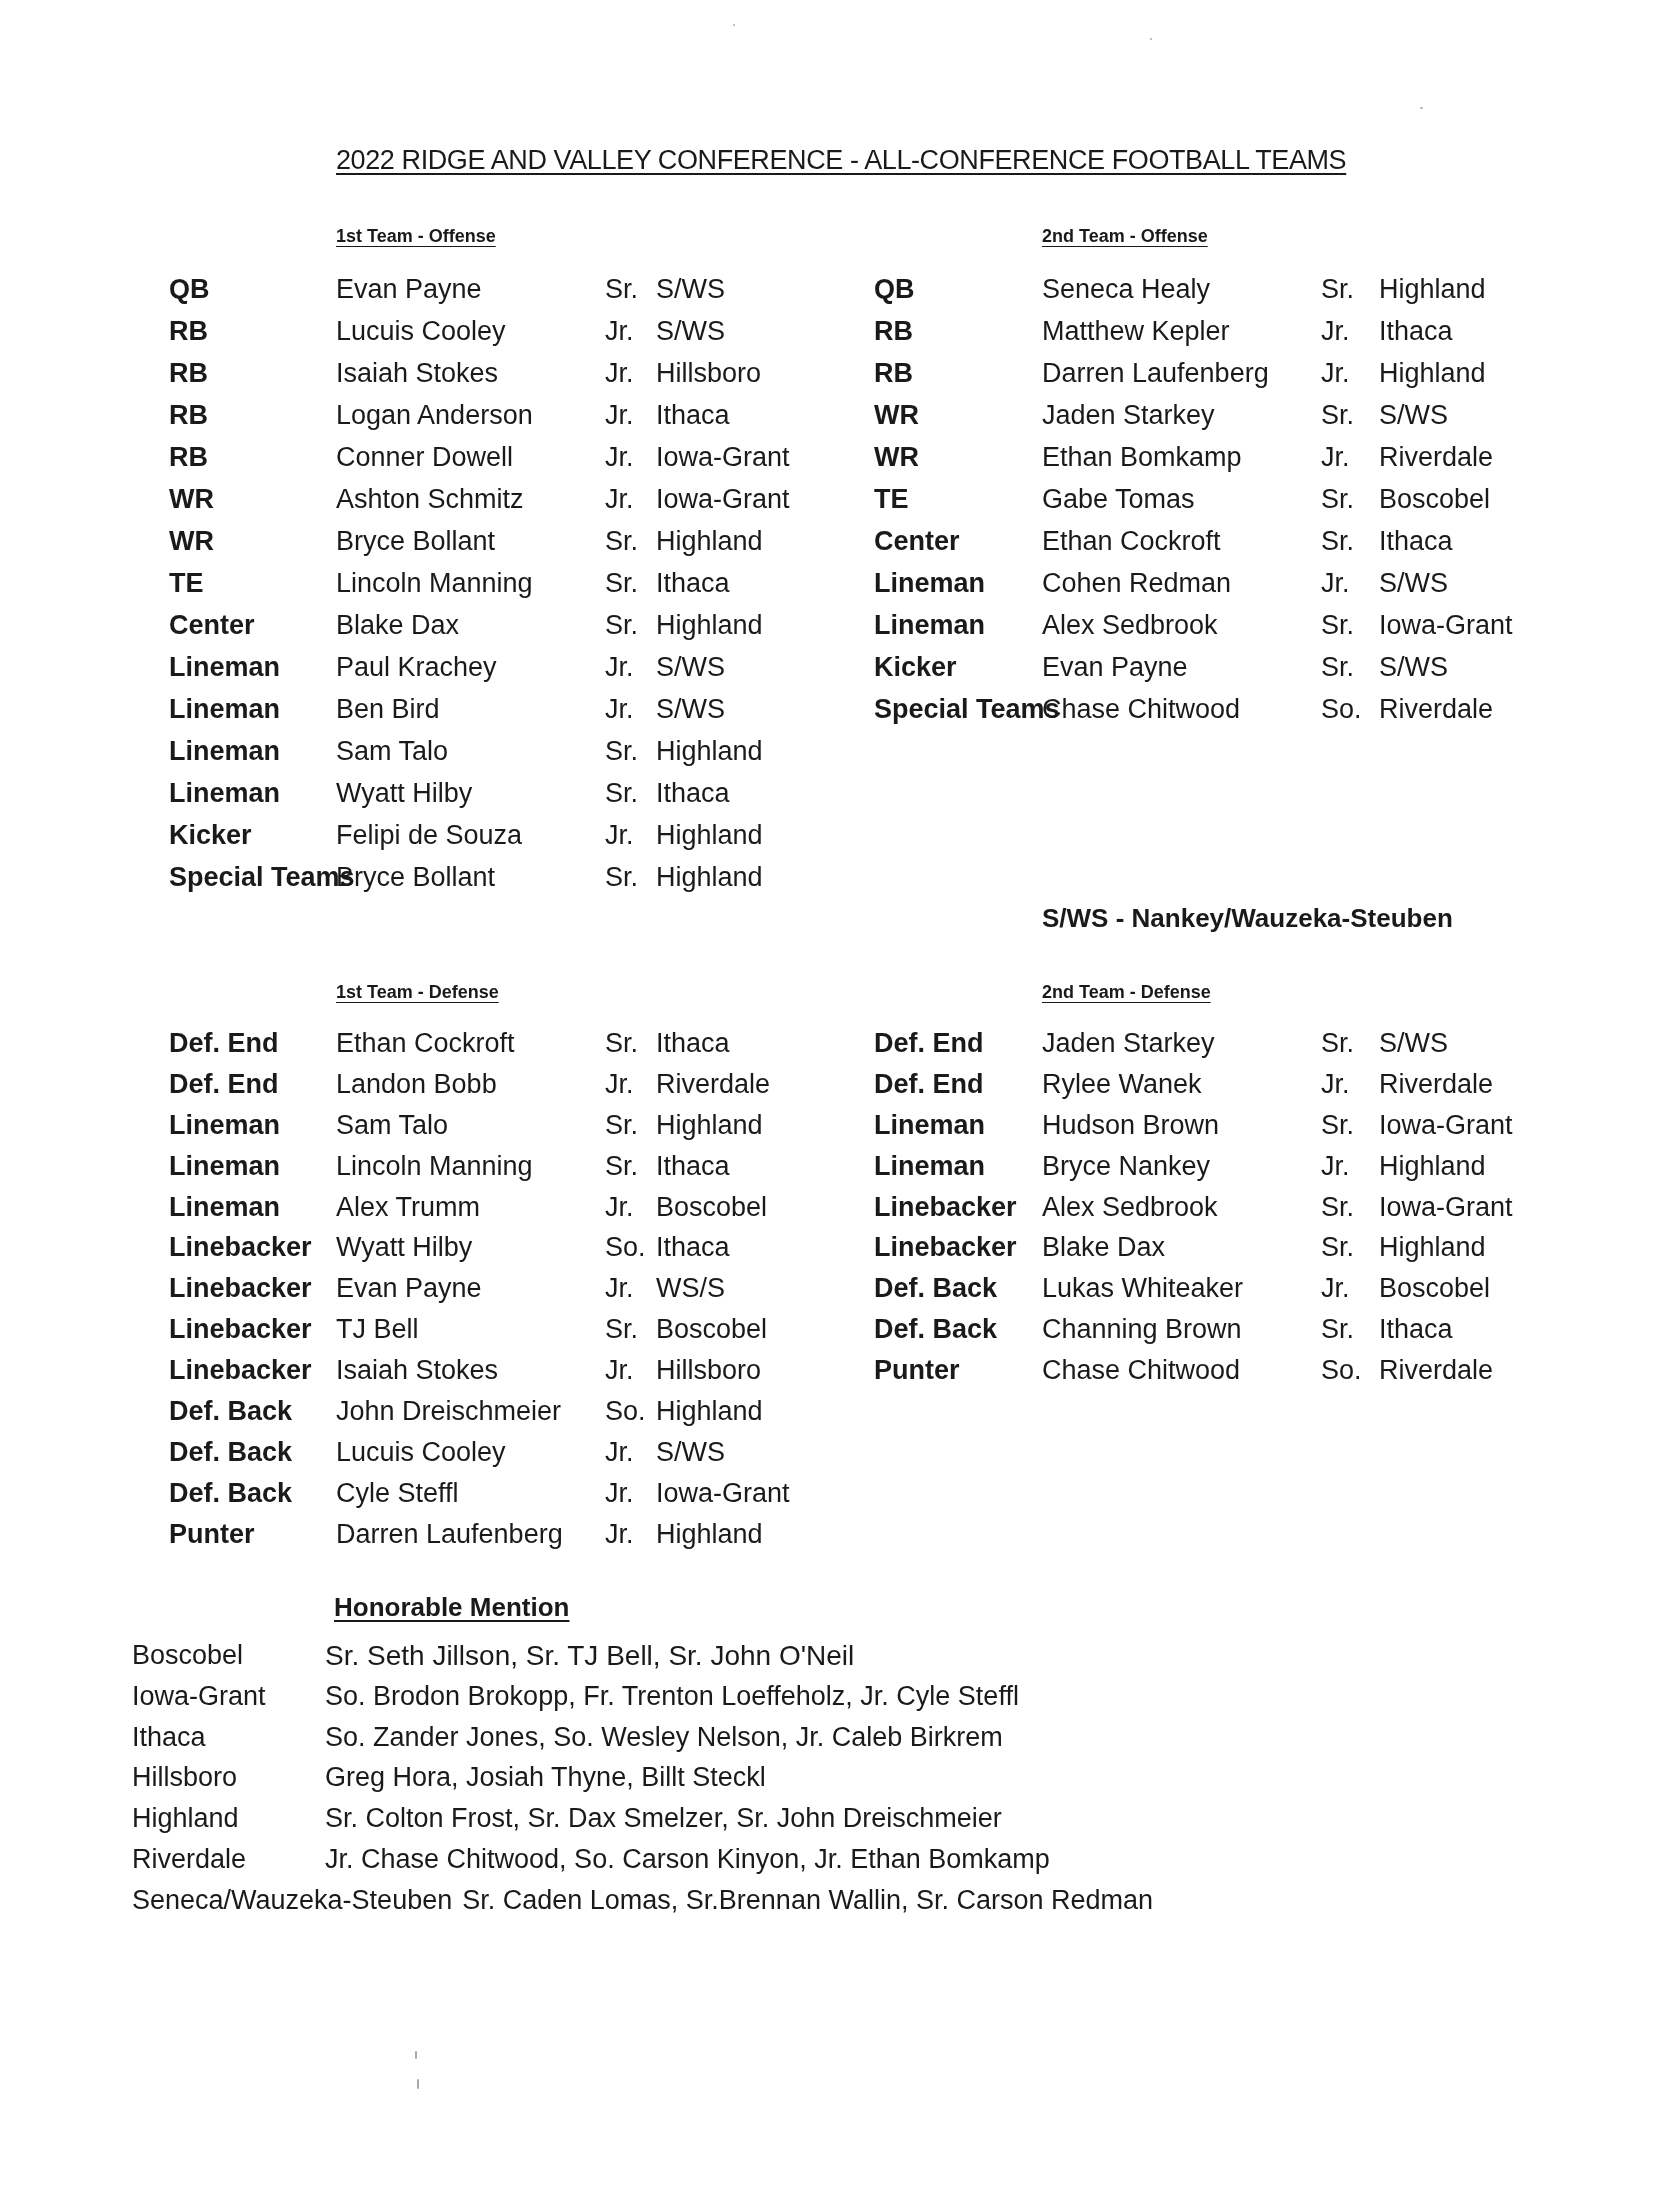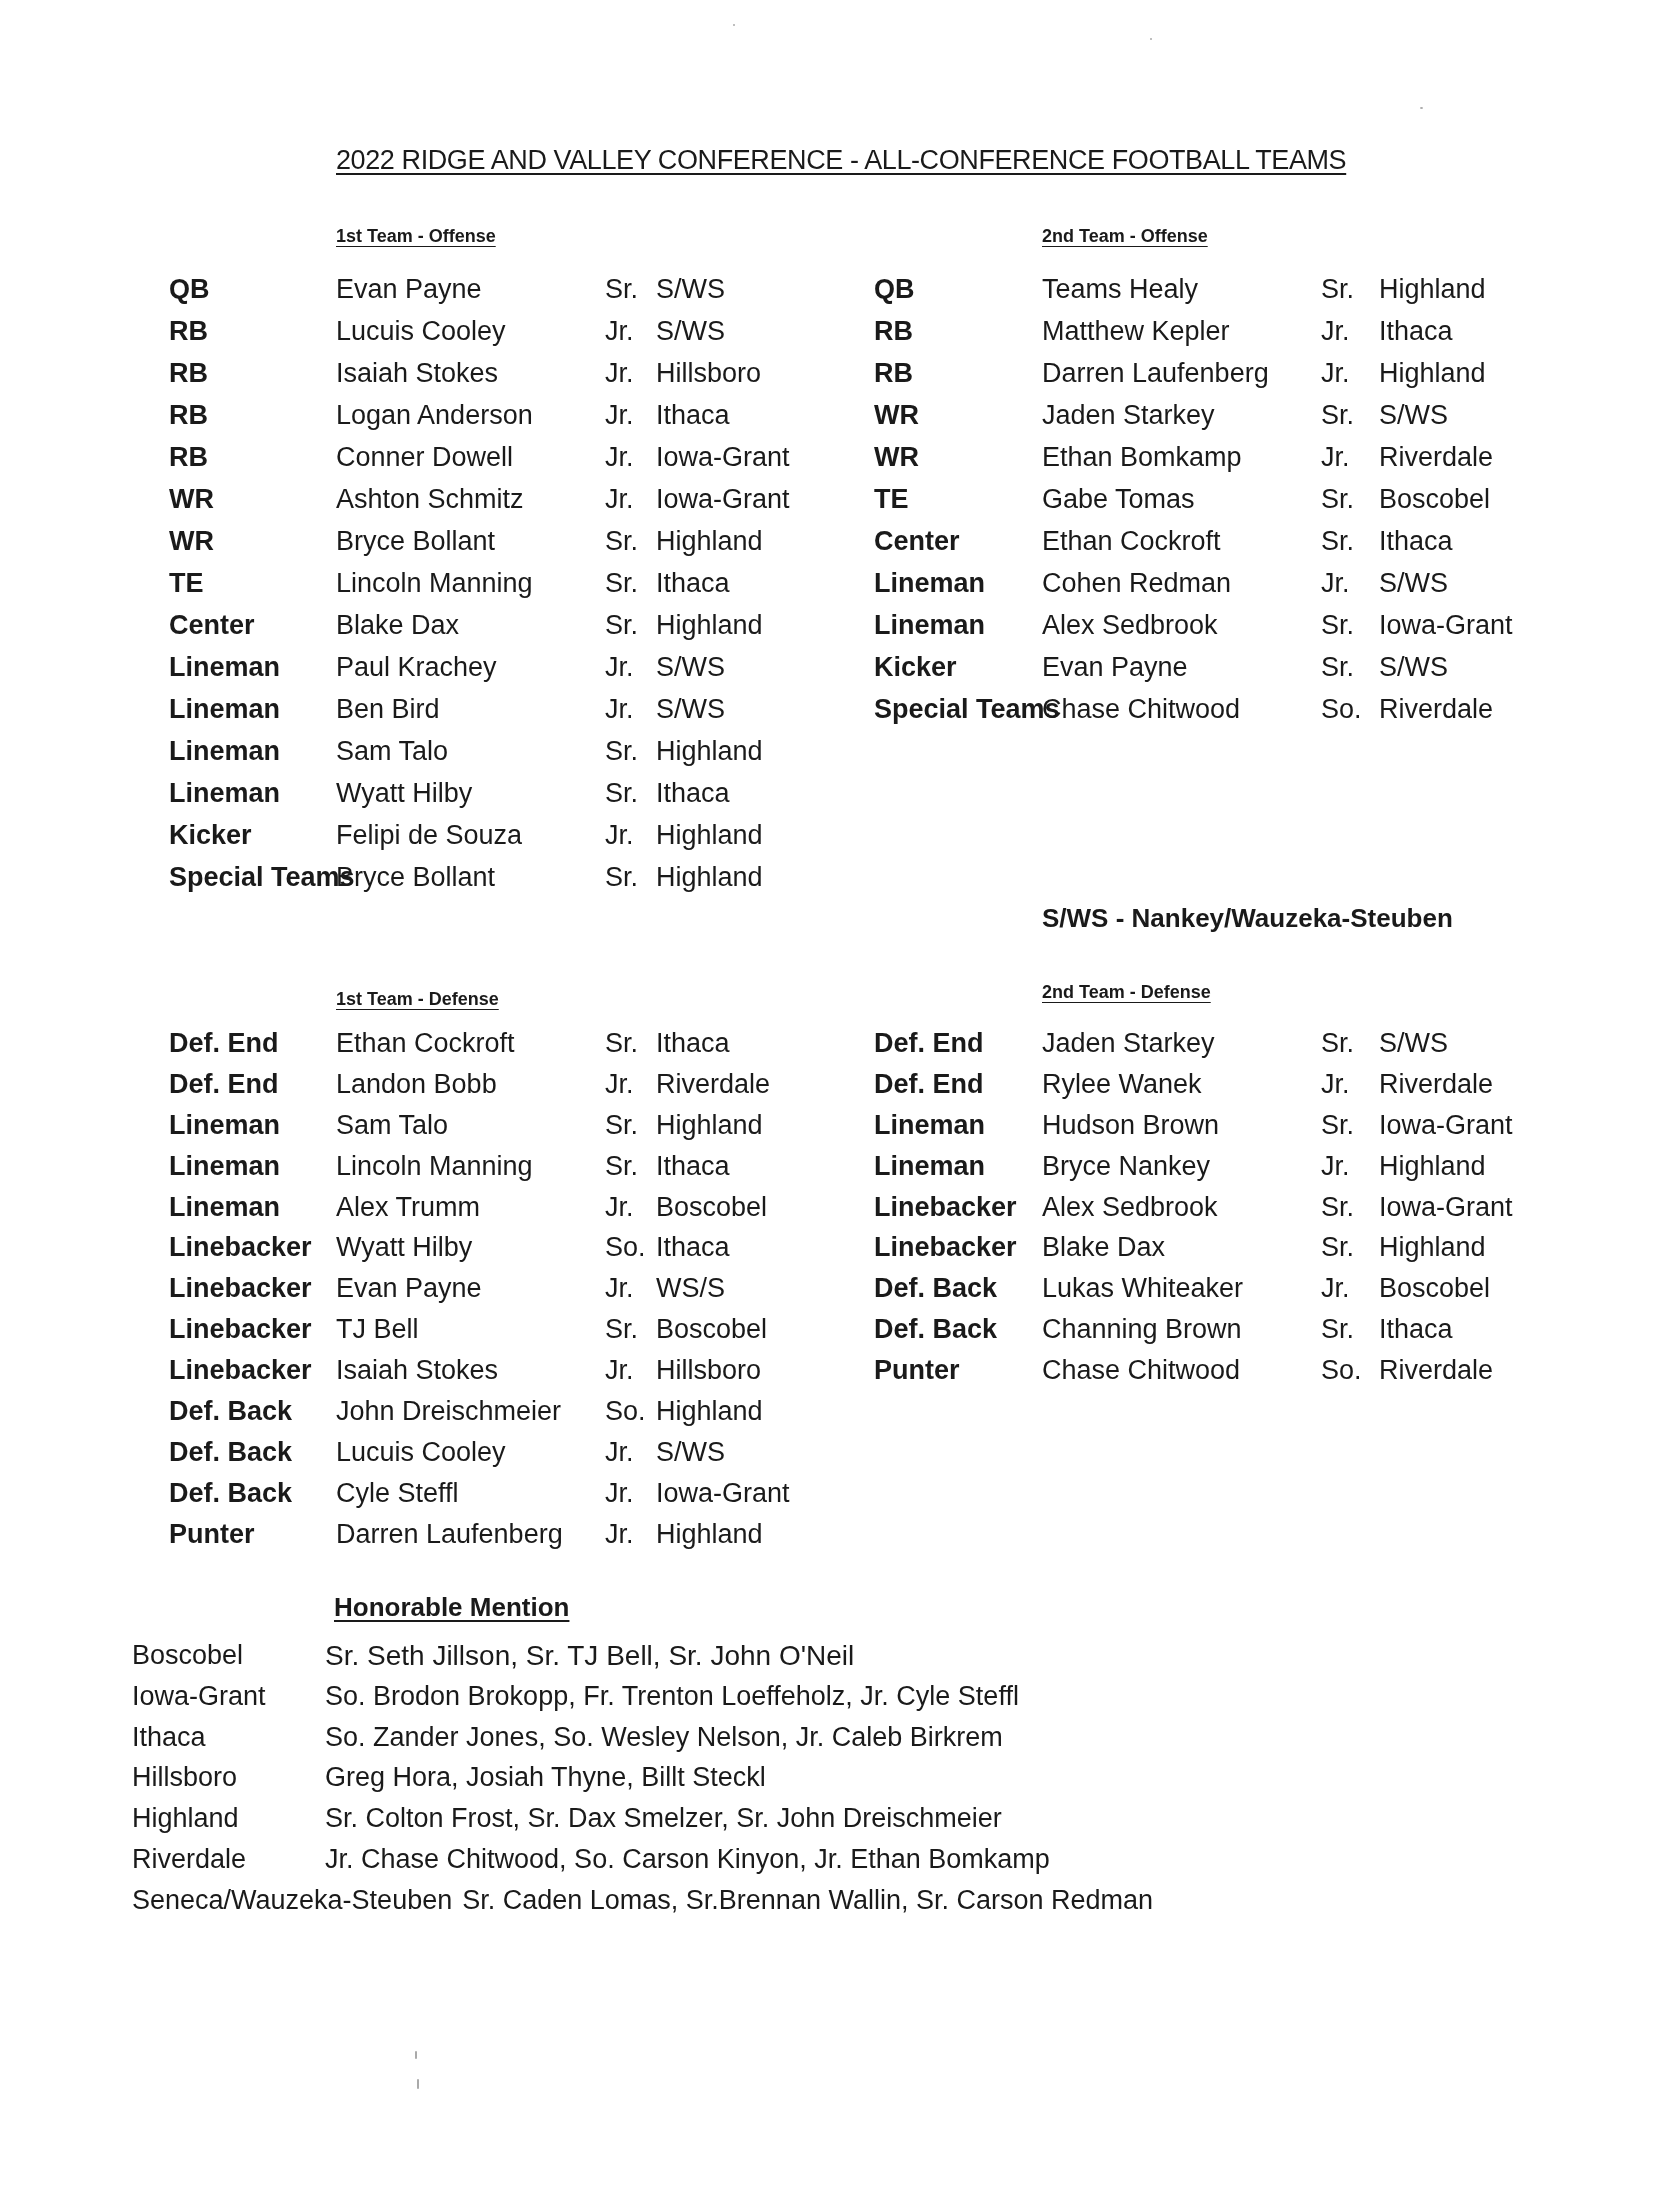--- a/index.html
+++ b/index.html
@@ -141,21 +141,21 @@
         <span class="school">Highland</span>
       </div>
     </div>
 </div>
 
 <div class="section right" style="left:847px; top:226px;">
   <div class="sec-head" style="left:195px; top:0;">2nd Team - Offense</div>
   <div id="so-rows" style="position:absolute; left:0; top:42px;">
       <div class="row" style="top: 0px;">
         <span class="pos">QB</span>
-        <span class="name">Teams Healy</span>
+        <span class="name">Seneca Healy</span>
         <span class="yr">Sr.</span>
         <span class="school">Highland</span>
       </div>
       <div class="row" style="top: 42px;">
         <span class="pos">RB</span>
         <span class="name">Matthew Kepler</span>
         <span class="yr">Jr.</span>
         <span class="school">Ithaca</span>
       </div>
       <div class="row" style="top: 84px;">
@@ -211,21 +211,21 @@
         <span class="name">Chase Chitwood</span>
         <span class="yr">So.</span>
         <span class="school">Riverdale</span>
       </div>
     </div>
 </div>
 
 <div class="legend-note">S/WS - Nankey/Wauzeka-Steuben</div>
 
 <div class="section" style="left:142px; top:982px;">
-  <div class="sec-head" style="left:194px; top:7px;">1st Team - Defense</div>
+  <div class="sec-head" style="left:194px; top:0;">1st Team - Defense</div>
   <div id="fd-rows" style="position:absolute; left:0; top:40px;">
       <div class="row" style="top: 0px;">
         <span class="pos">Def. End</span>
         <span class="name">Ethan Cockroft</span>
         <span class="yr">Sr.</span>
         <span class="school">Ithaca</span>
       </div>
       <div class="row" style="top: 41px;">
         <span class="pos">Def. End</span>
         <span class="name">Landon Bobb</span>

